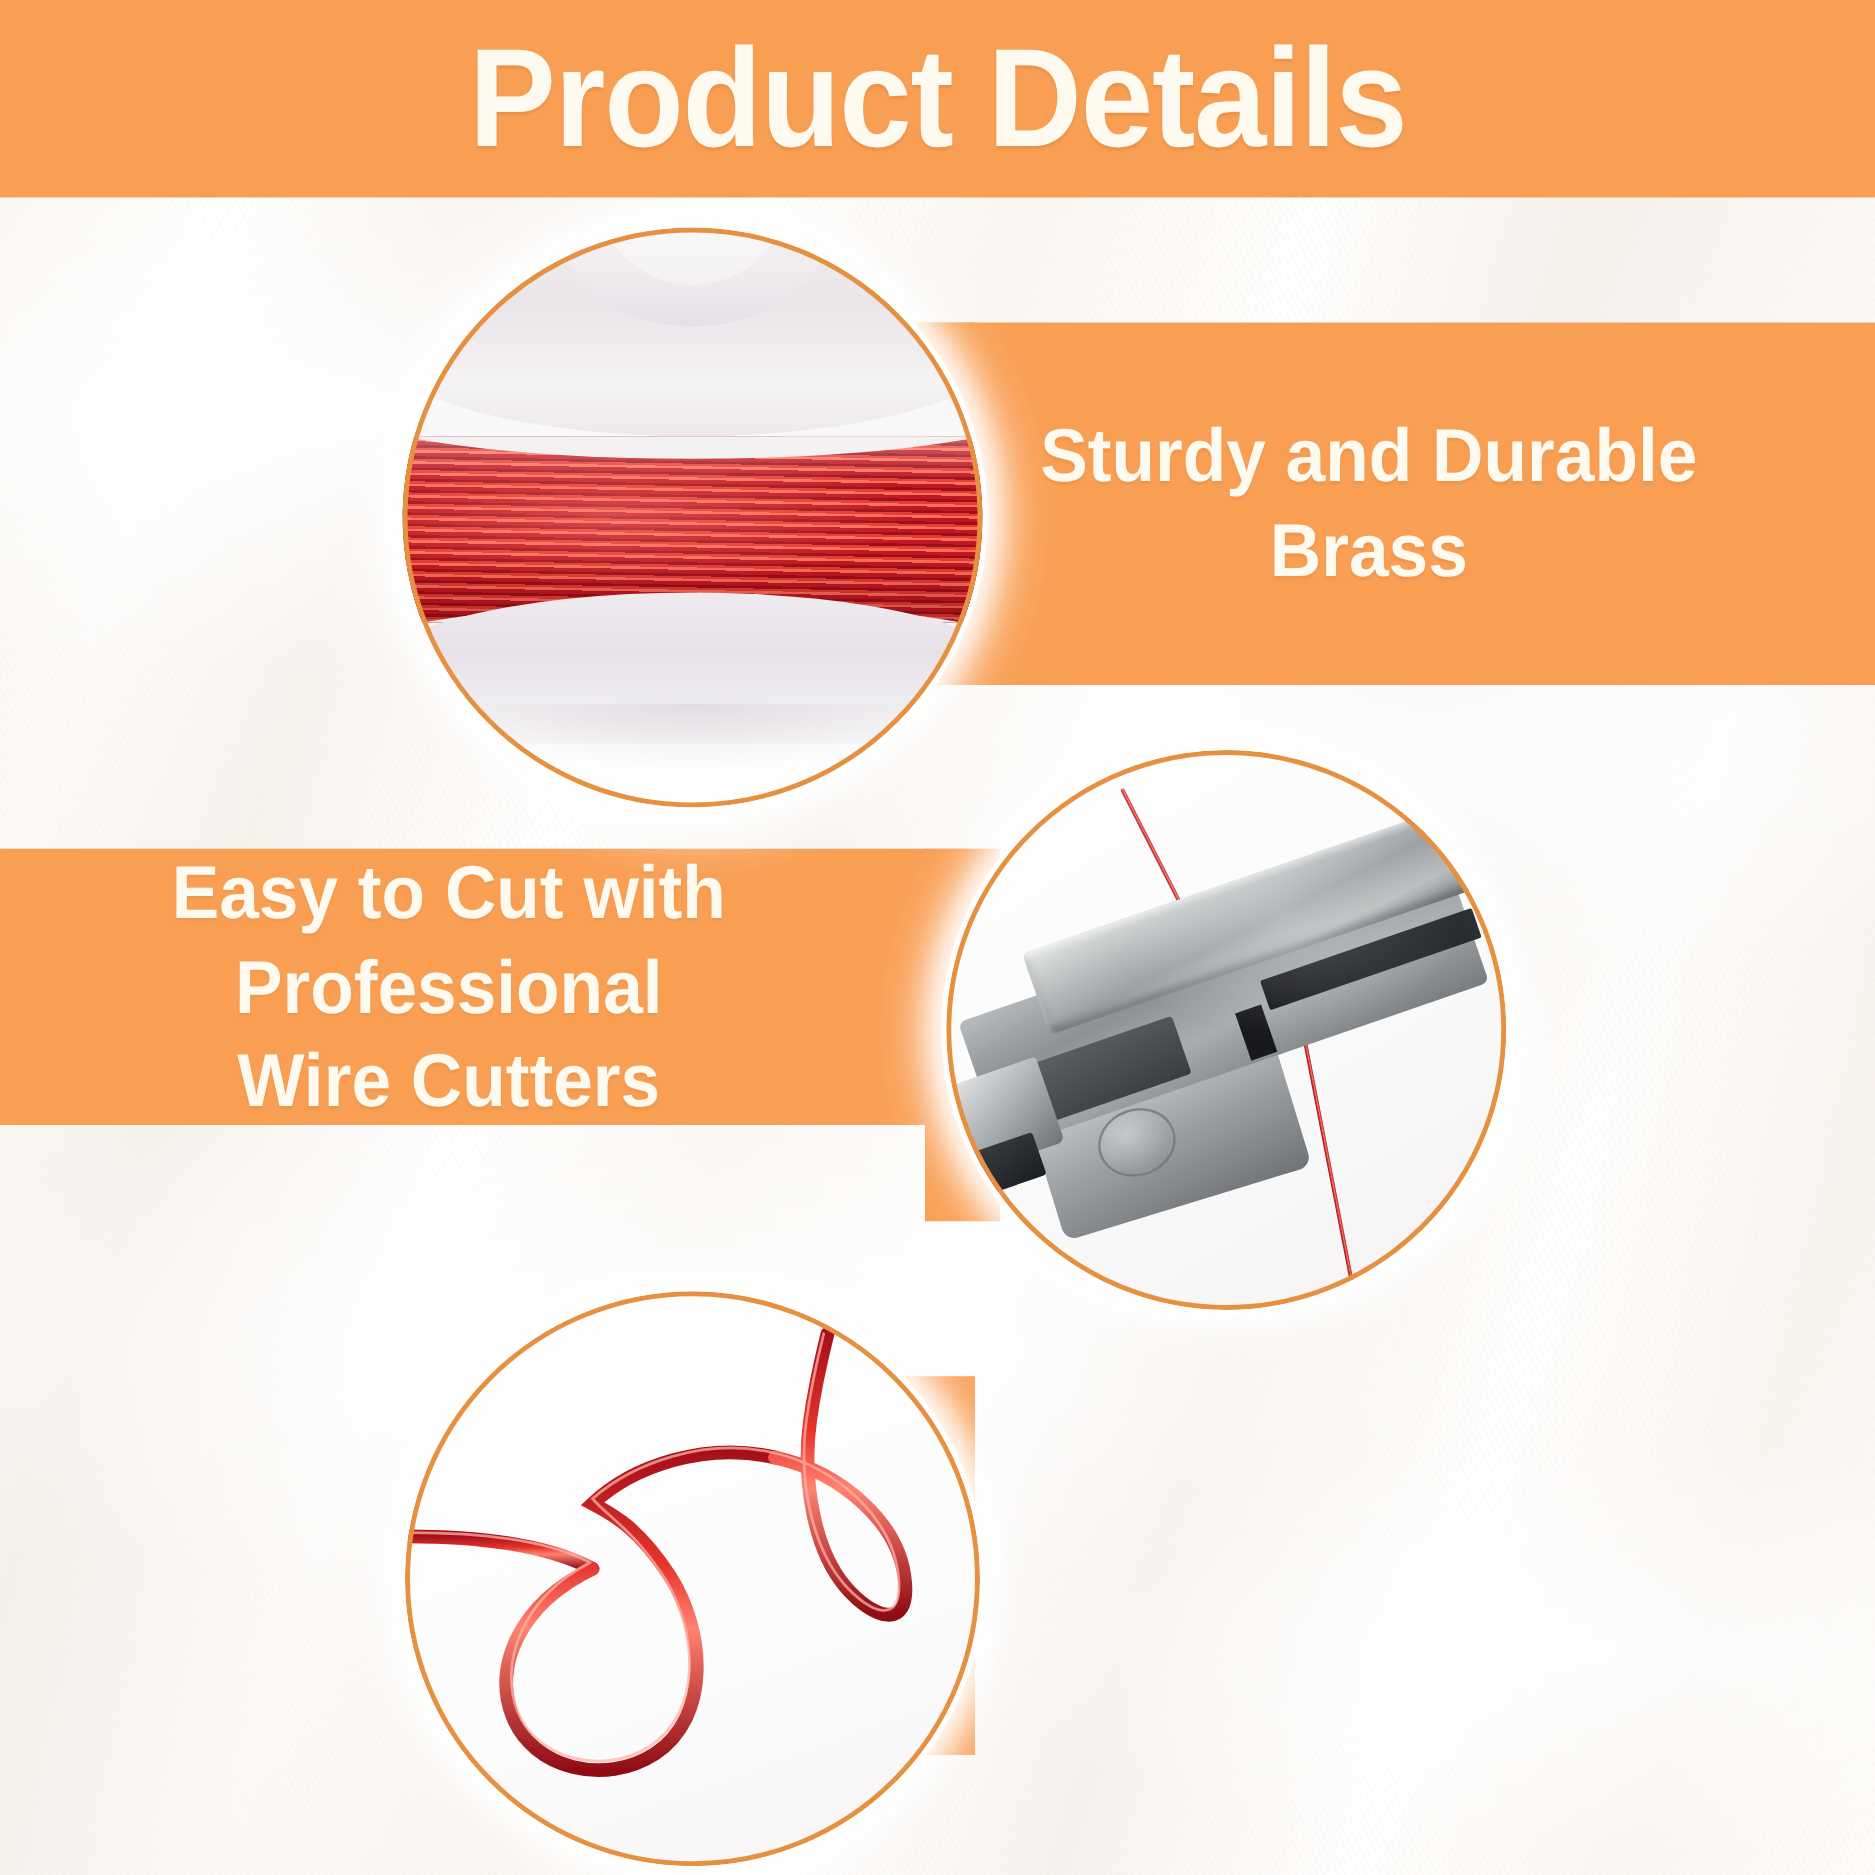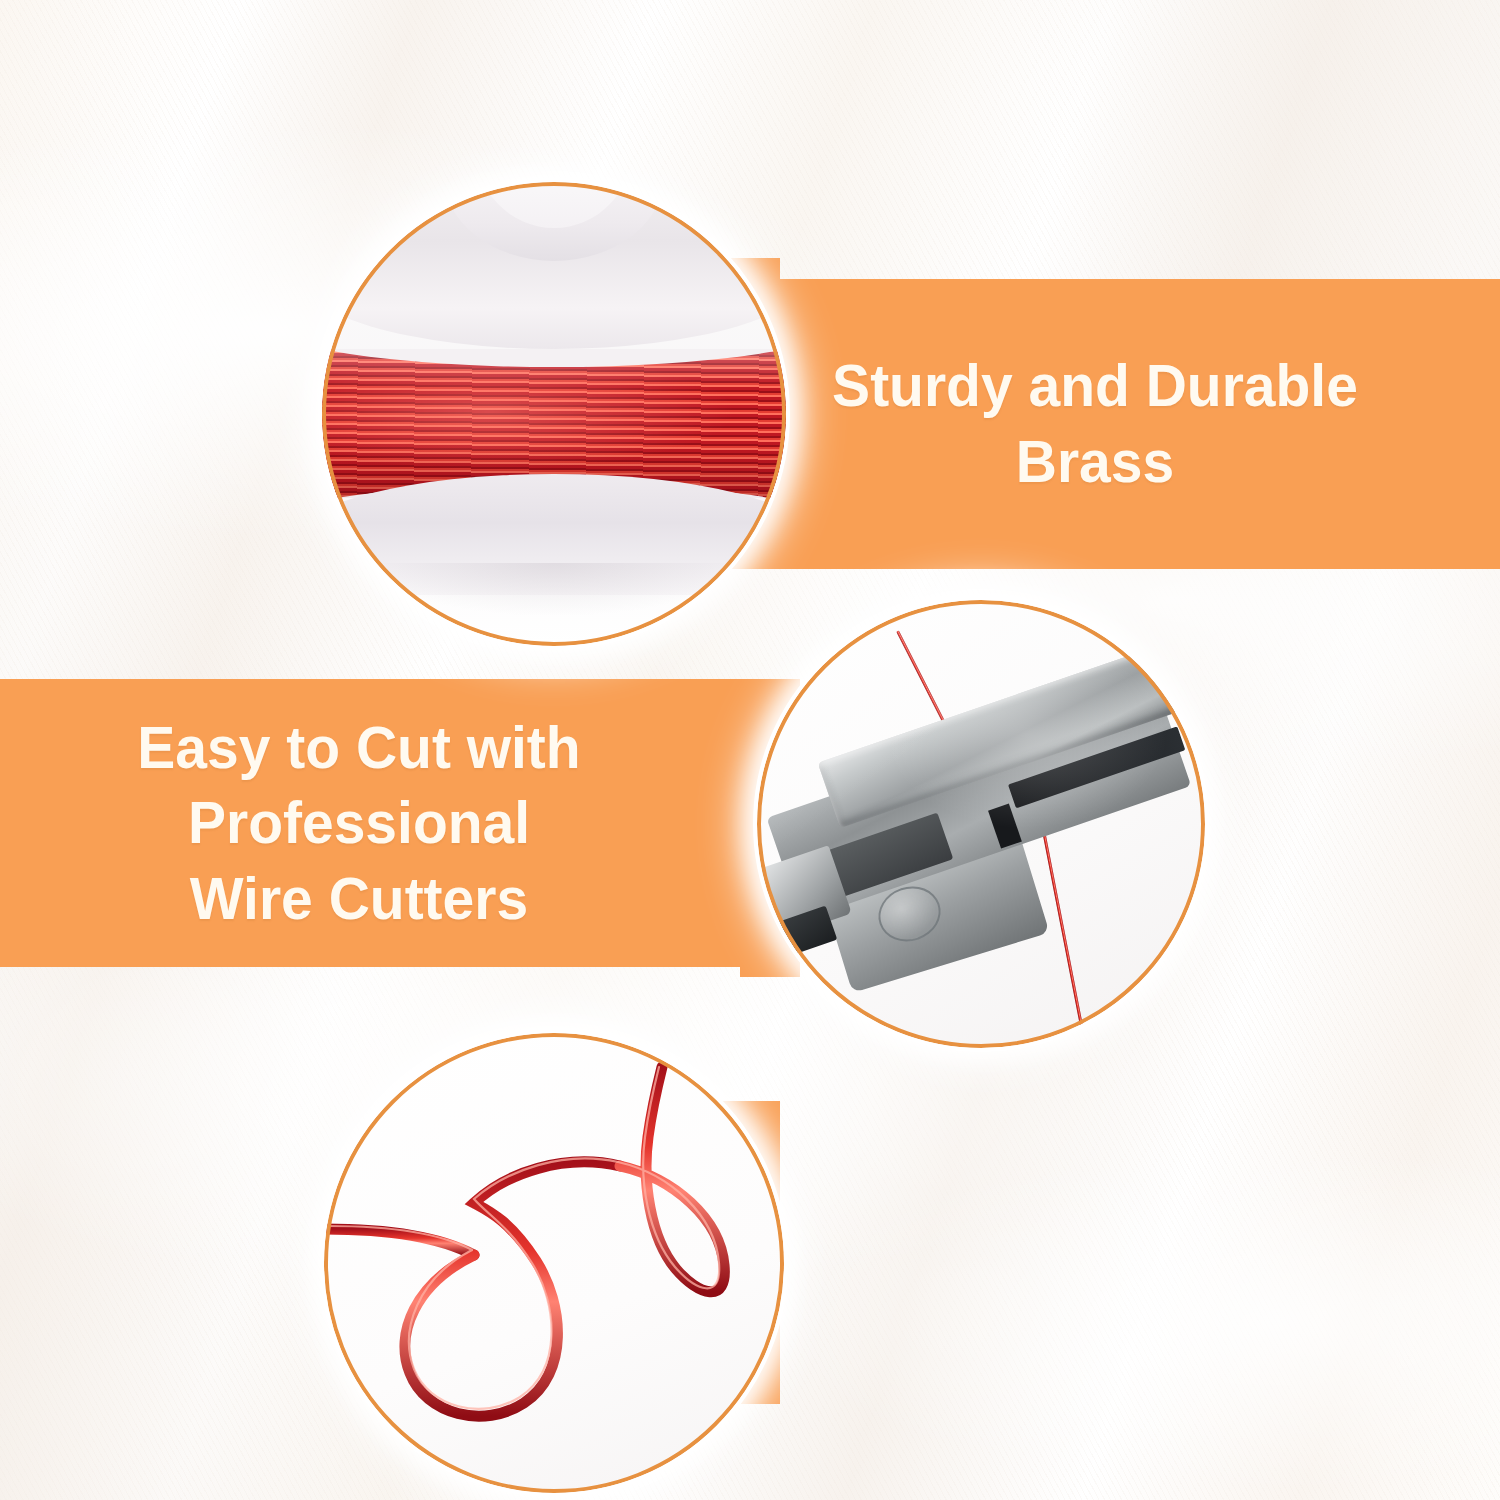--- a/index.html
+++ b/index.html
@@ -91,24 +91,24 @@
     color:#fffaf0;
     font-weight:bold;
     font-size:60px;
     line-height:1.26;
     transform:scaleX(.95);
     transform-origin:center;
     text-shadow:0 2px 2px rgba(160,90,30,.13);
     white-space:pre-line;
   }
 
-  #band-1 { left:728px; top:258px;  width:772px; height:290px; justify-content:center;margin-top:21px; }
+  #band-1 { left:728px; top:258px;  width:772px; height:290px; justify-content:center; }
   #band-1 .band-text { padding-right:40px; text-align:center; }
 
-  #band-2 { left:0px;   top:679px;  width:775px; height:288px; justify-content:flex-start; }
+  #band-2 { left:0px;   top:679px;  width:775px; height:221px; justify-content:flex-start; }
   #band-2 .band-text { padding-right:60px; text-align:center; }
 
   #band-3 { left:728px; top:1101px; width:772px; height:303px; justify-content:center; }
   #band-3 .band-text { padding-left:30px; text-align:center; }
 
   
   .circle {
     position:absolute;
     border-radius:50%;
     z-index:4;
@@ -329,20 +329,23 @@
     z-index:1;
   }
 </style>
 </head>
 <body>
 
 <div id="page">
 
   <div class="silk"></div>
 
+  <div id="header">
+    <div id="header-title">Product Details</div>
+  </div>
 
   <div class="tab" style="left:700px; top:258px; width:80px; height:290px;"></div>
 
   <div class="band" id="band-1">
     <div class="band-text">Sturdy and Durable Brass</div>
   </div>
 
   <div class="circle" id="circle-1">
     <div class="photo">
       <div class="spool-bg"></div>

